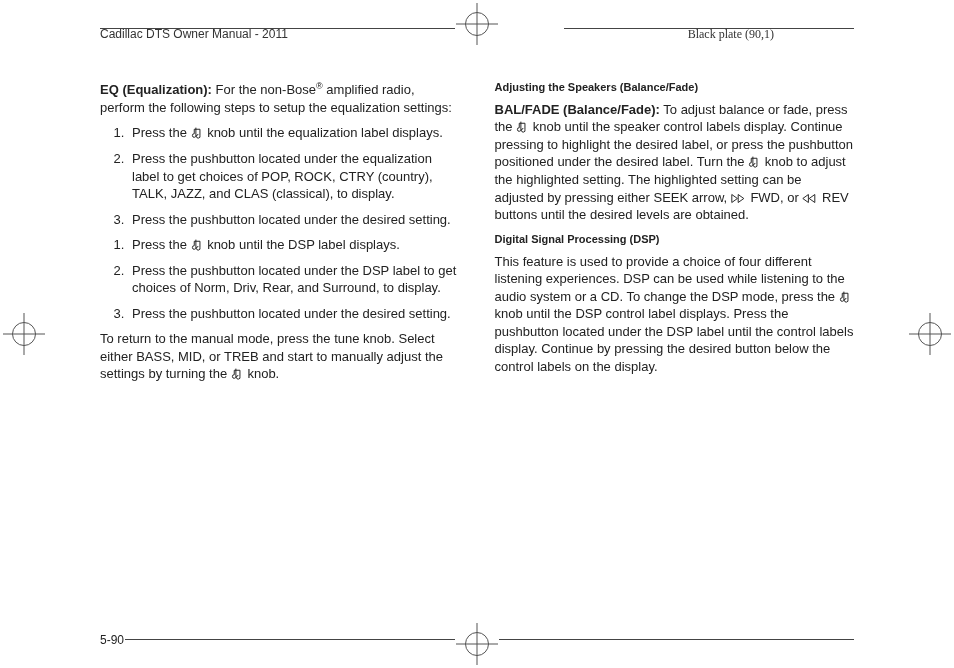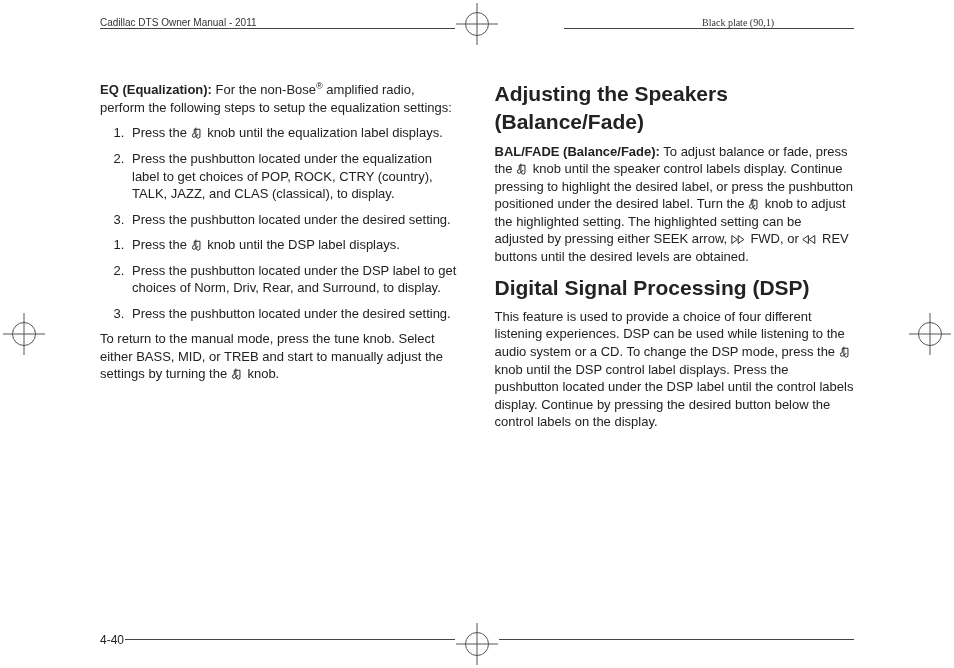--- a/index.html
+++ b/index.html
@@ -50,22 +50,22 @@
     height: 1px;
     background: #444;
   }
   .hrule.top-left  { top: 28px; left: 100px; width: 355px;}
   .hrule.top-right { top: 28px; right: 100px; width: 290px;}
   .hrule.bottom-left { bottom: 28px; left: 125px; width: 330px;}
   .hrule.bottom-right{ bottom: 28px; right: 100px; width: 355px;}
 
   .header-left, .header-right {
     position: absolute;
-    top: 16px;
-    font-size: 10px;
+    top: 26px;
+    font-size: 12px;
     color: #333;
   }
   .header-left { left: 100px;}
   .header-right { right: 180px; font-family: Liberation Serif, serif;}
 
   .content {
     position: absolute;
     top: 80px;
     left: 100px;
     right: 100px;
@@ -83,21 +83,21 @@
   }
   ol.steps li {
     margin-bottom: 8px;
     padding-left: 4px;
   }
   .subtext {
     margin-left: 28px;
     margin-bottom: 8px;
   }
   h2.sec {
-    font-size: 21px;
+    font-size: 11px;
     font-weight: bold;
     margin: 0 0 6px 0;
   }
   .lead b { font-weight: bold;}
   .pagefoot {
     position: absolute;
     bottom: 20px;
     left: 100px;
     font-size: 12px;
     color: #222;
@@ -164,14 +164,14 @@
               <path d="M16 1 L9 6 L16 11 Z M8 1 L1 6 L8 11 Z" fill="none" stroke="#222" stroke-width="1.2"></path>
             </svg> REV buttons until the desired levels are obtained.</span>
       </p>
       <h2 class="sec">Digital Signal Processing (DSP)</h2>
       <p><span>This feature is used to provide a choice of four different listening experiences. DSP can be used while listening to the audio system or a CD. To change the DSP mode, press the <svg class="icon" width="13" height="13" viewBox="0 0 16 16">
               <path d="M6 2 L6 11 A2.2 2.2 0 1 1 4 9.5 L4 4 L11 4 L11 12 A2.2 2.2 0 1 1 9 10.5" fill="none" stroke="#222" stroke-width="1.2"></path>
             </svg> knob until the DSP control label displays. Press the pushbutton located under the DSP label until the control labels display. Continue by pressing the desired button below the control labels on the display.</span></p>
     </div>
   </div>
 
-  <div class="pagefoot">4-40</div>
+  <div class="pagefoot">5-90</div>
 </div>
 
 </body></html>

